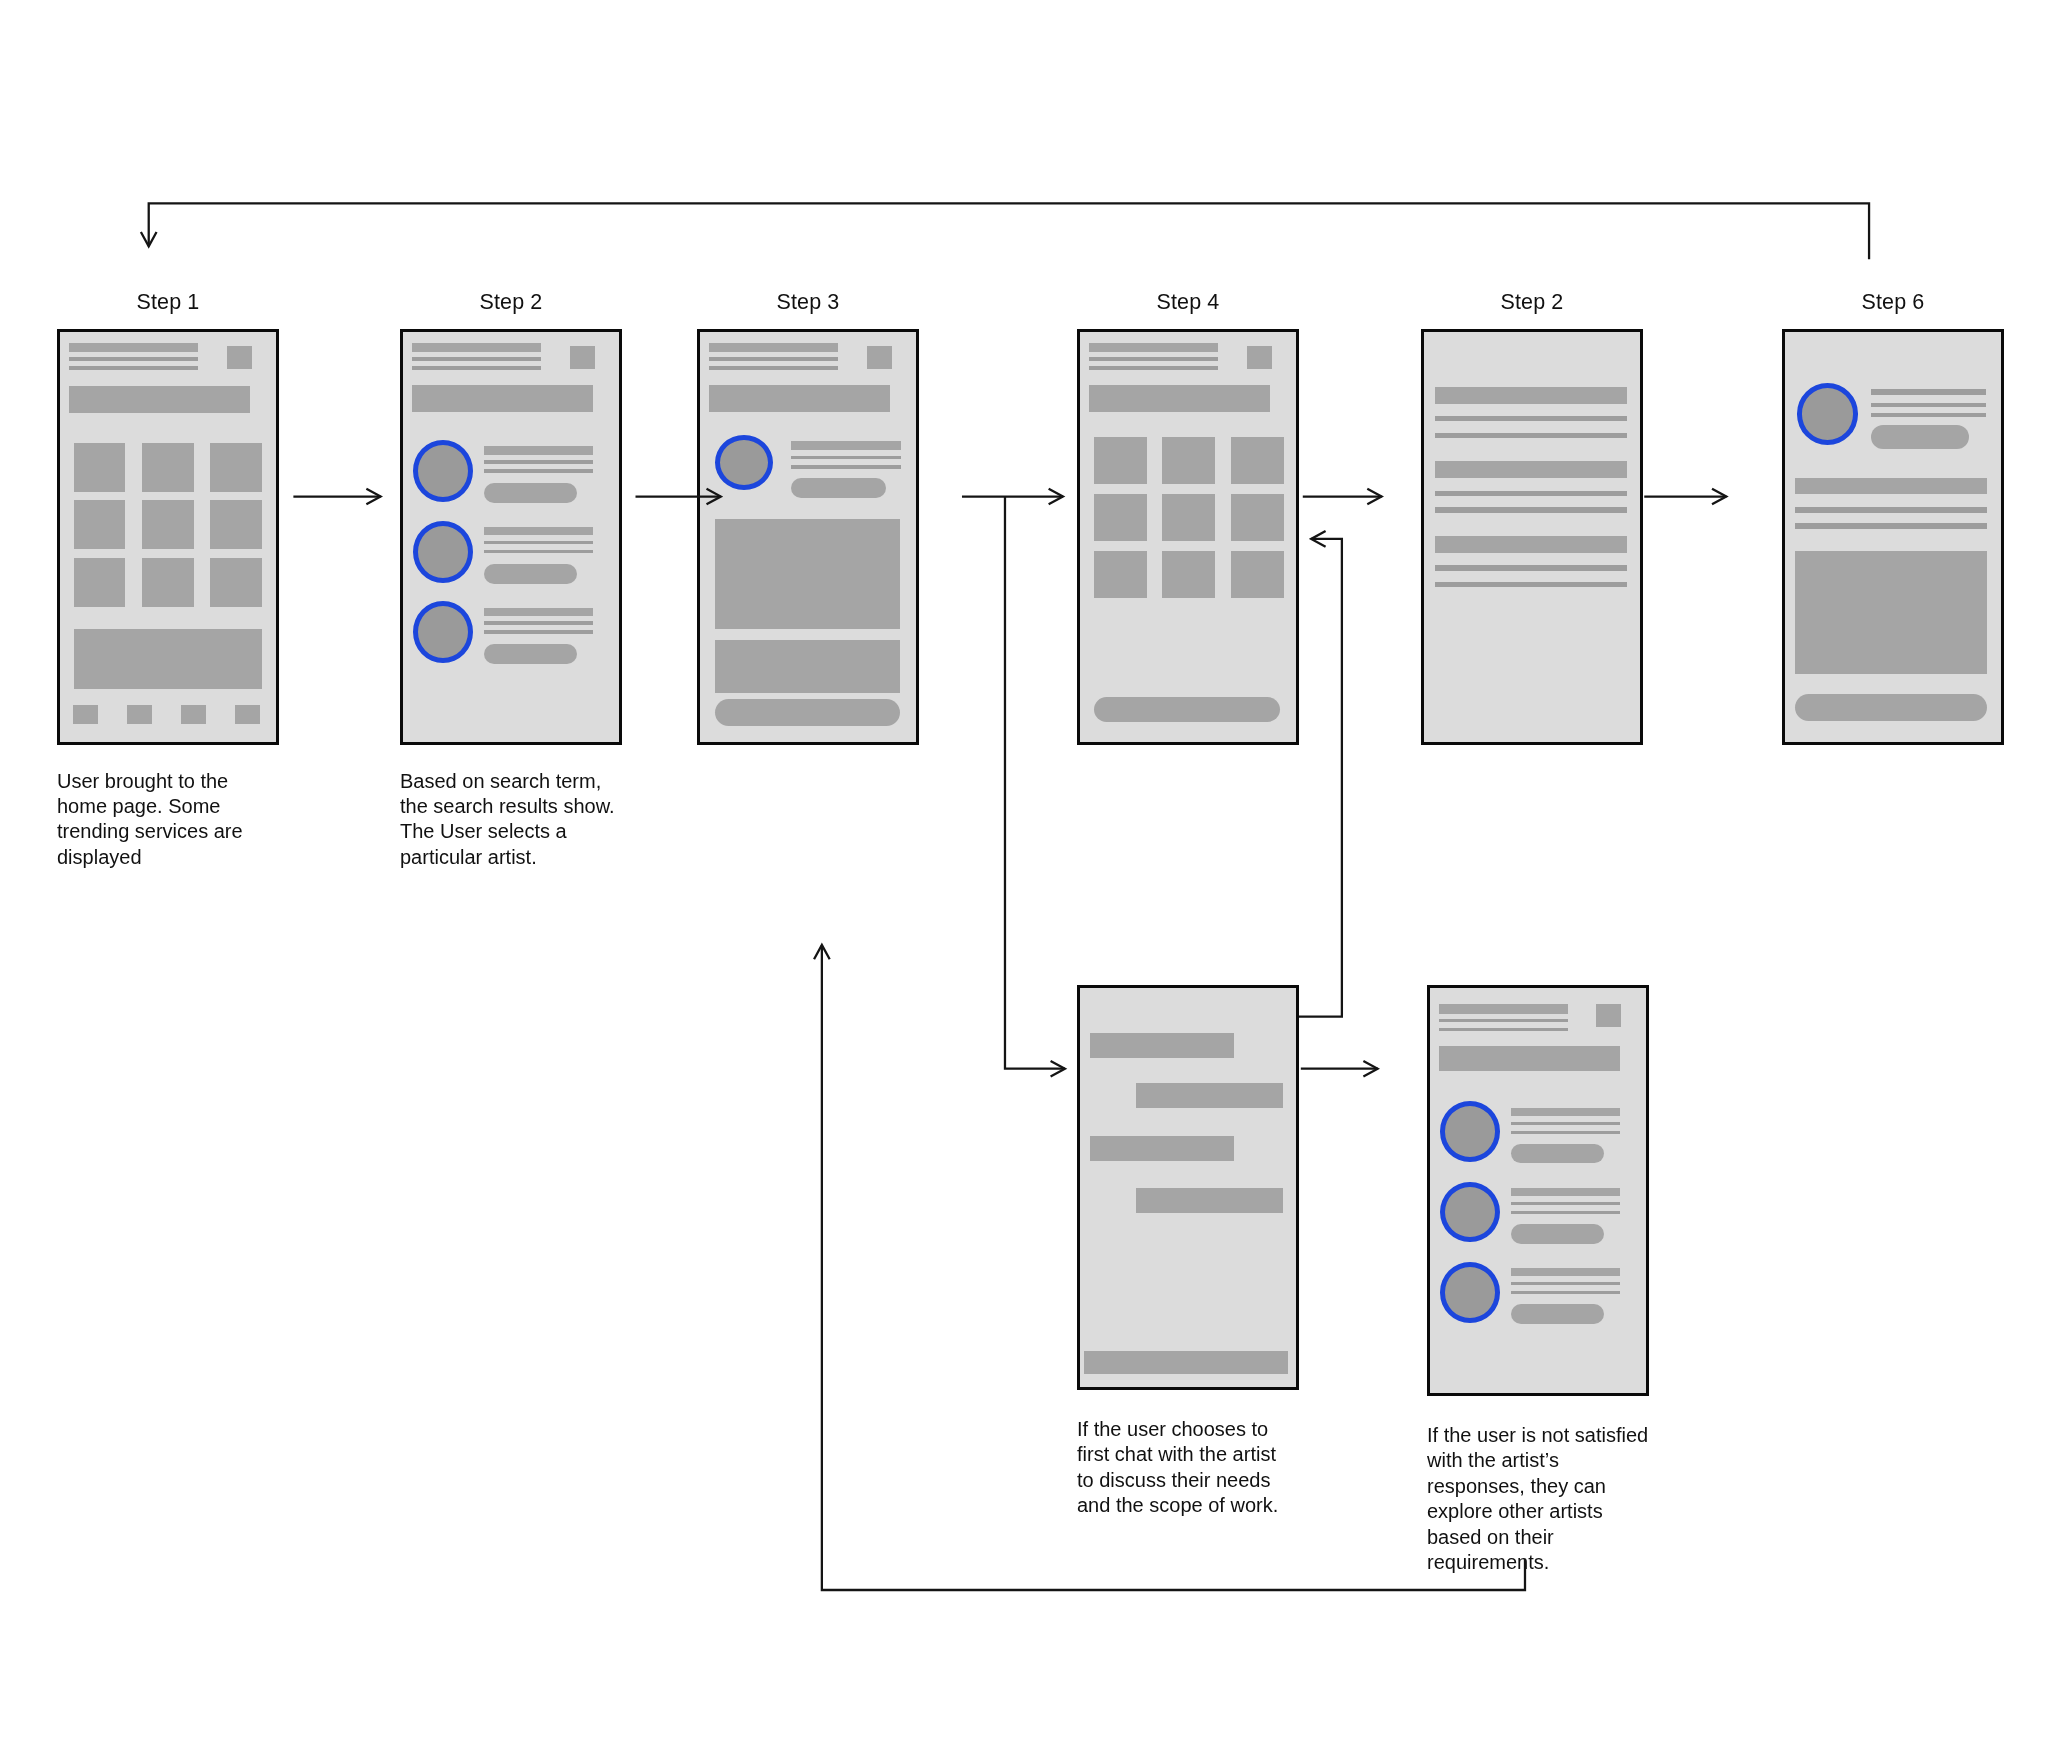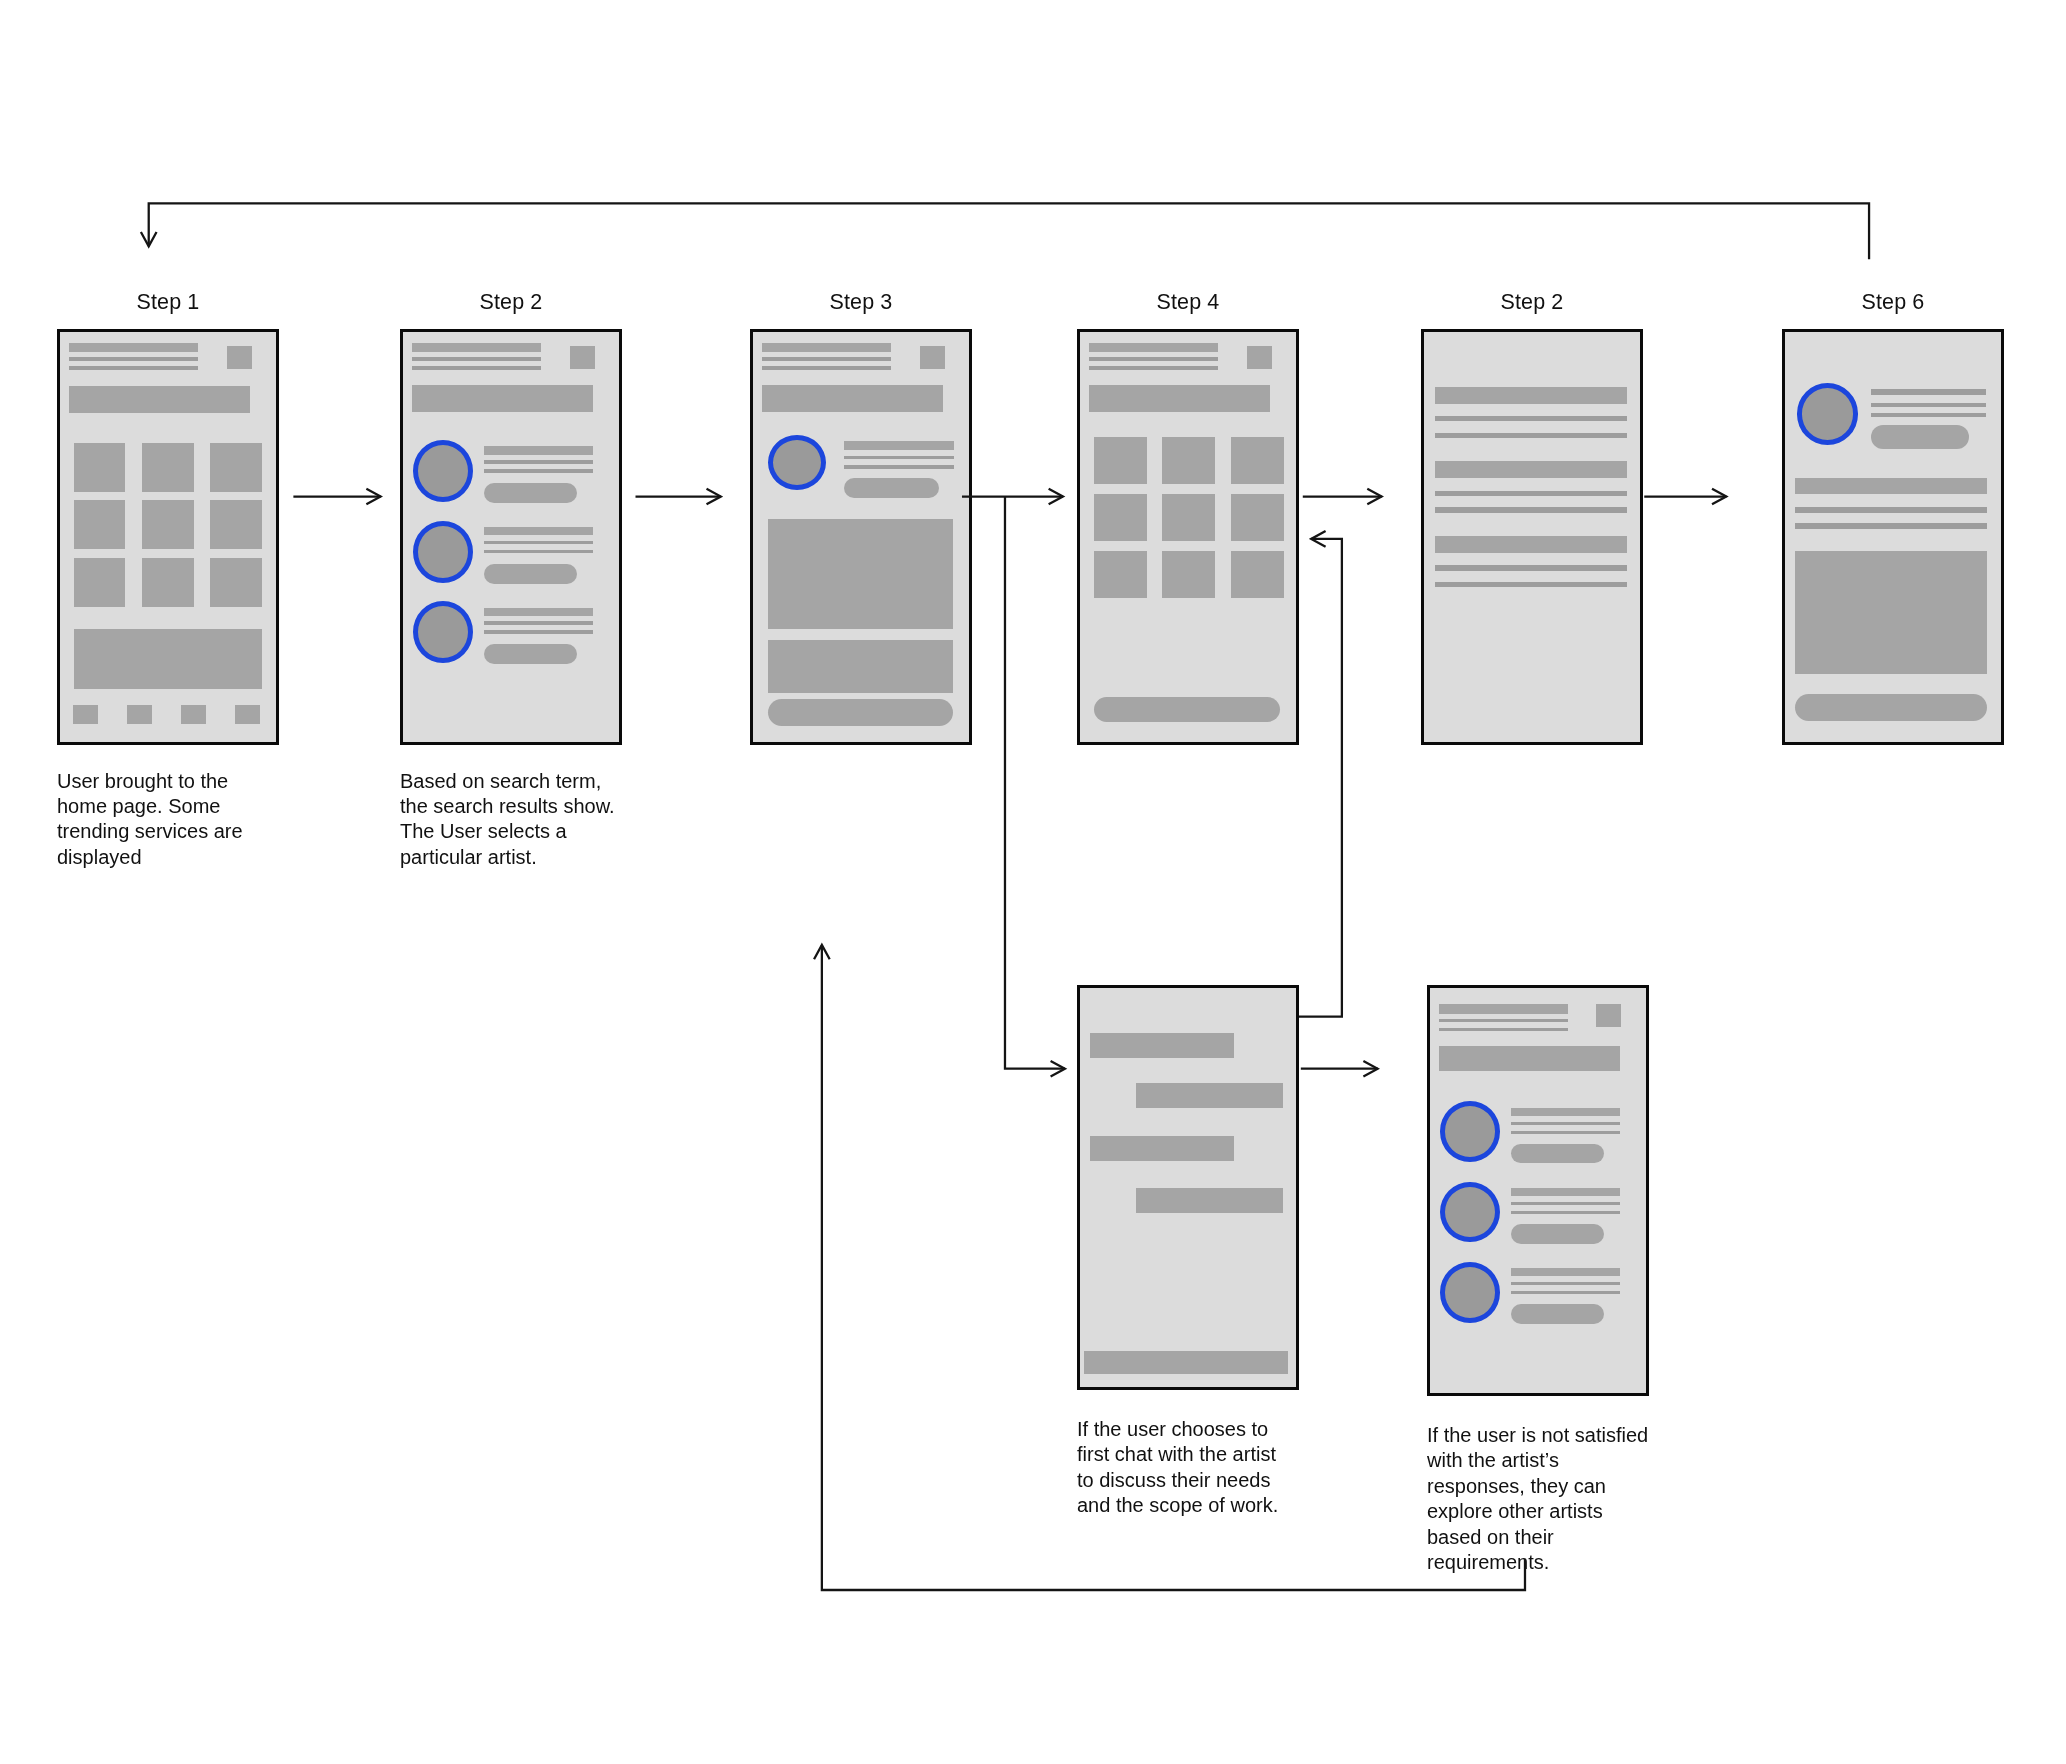--- a/index.html
+++ b/index.html
@@ -126,21 +126,21 @@
 
       <div class="avatar" style="left:4.5%;top:65.6%;width:28%;height:15.2%"></div>
       <div class="ph" style="left:37.5%;top:67.2%;width:50.5%;height:2%"></div>
       <div class="ph thin" style="left:37.5%;top:70.6%;width:50.5%;height:0.8%"></div>
       <div class="ph thin" style="left:37.5%;top:72.8%;width:50.5%;height:0.8%"></div>
       <div class="ph pill" style="left:37.5%;top:76.1%;width:43%;height:4.9%"></div>
     </div>
     <p class="caption" style="width:215px">Based on search term, the search results show. The User selects a particular artist.</p>
   </section>
 
-  <section class="step" style="left:750px">
+  <section class="step" style="left:697px">
     <div class="step-label">Step 3</div>
     <div class="screen">
       <div class="ph" style="left:4%;top:2.7%;width:60%;height:2.3%"></div>
       <div class="ph thin" style="left:4%;top:6.2%;width:60%;height:0.8%"></div>
       <div class="ph thin" style="left:4%;top:8.4%;width:60%;height:0.8%"></div>
       <div class="ph" style="left:77.5%;top:3.3%;width:11.5%;height:5.7%"></div>
       <div class="ph" style="left:4%;top:13%;width:84%;height:6.5%"></div>
 
       <div class="avatar" style="left:7%;top:25%;width:27%;height:13.5%"></div>
       <div class="ph" style="left:42%;top:26.5%;width:51%;height:2.2%"></div>

